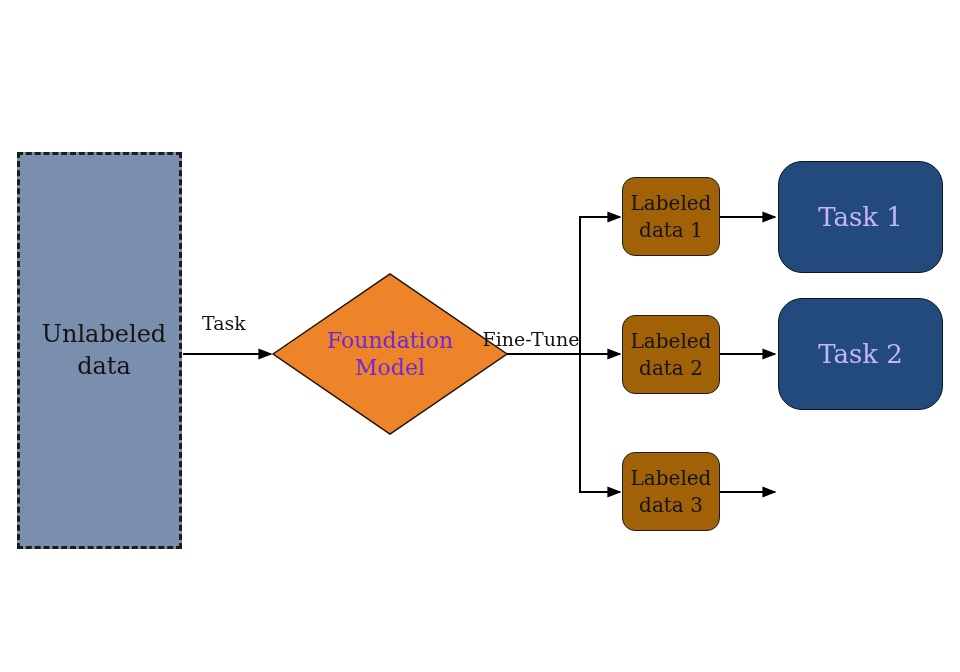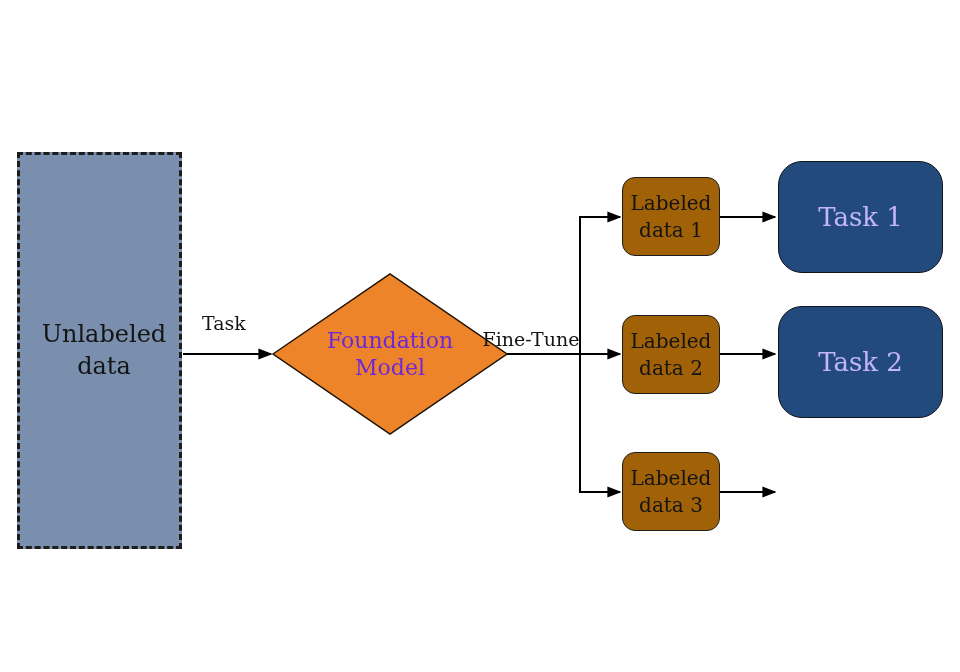--- a/index.html
+++ b/index.html
@@ -54,21 +54,21 @@
 
   .task-box {
     left: 778px; width: 165px; height: 112px;
     background: #234A7C;
     border: 1.5px solid #10131a;
     border-radius: 24px;
     font-size: 26px;
     color: #c4b5fd;
   }
   .task-1 { top: 161px; }
-  .task-2 { top: 306px; }
+  .task-2 { top: 298px; }
   .task-3 { top: 436px; }
 
   .edge-label {
     position: absolute;
     font-size: 19px;
     text-align: center;
     color: #141414;
   }
   .train-label { left: 186px; top: 312px; width: 76px; }
   .finetune-label { left: 478px; top: 313px; width: 106px; margin-top: 15px; }

